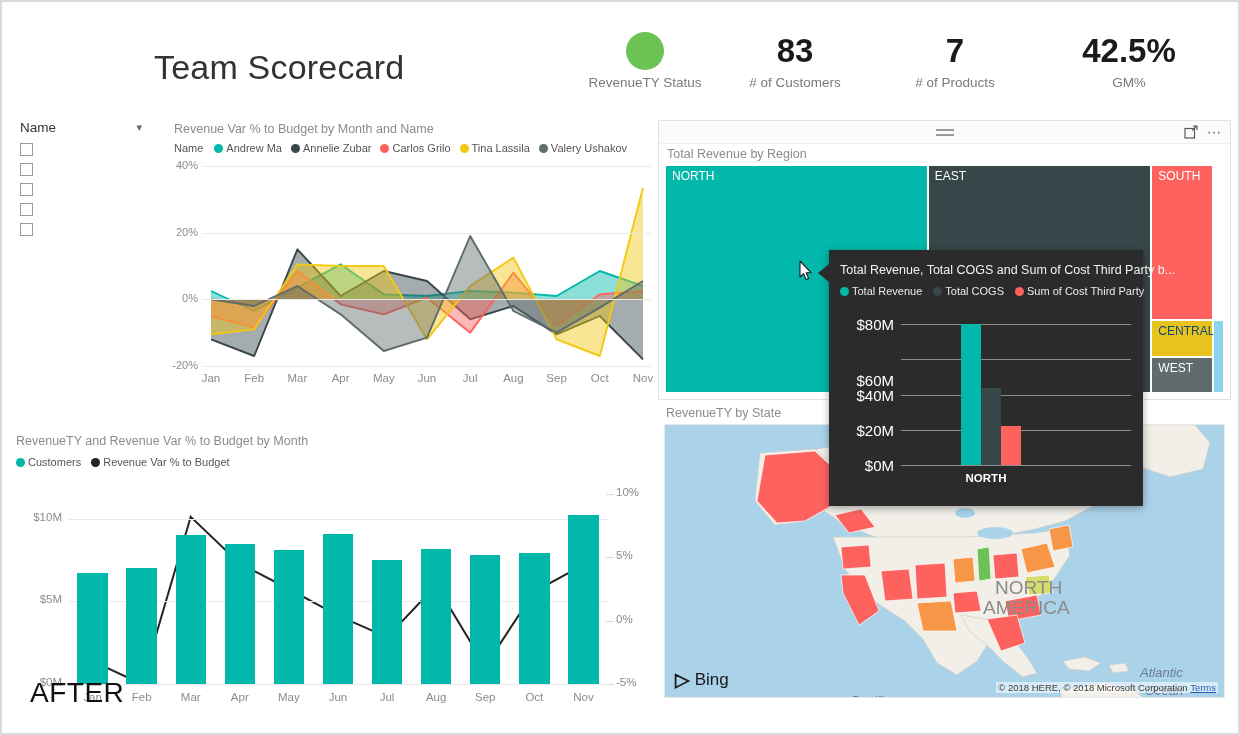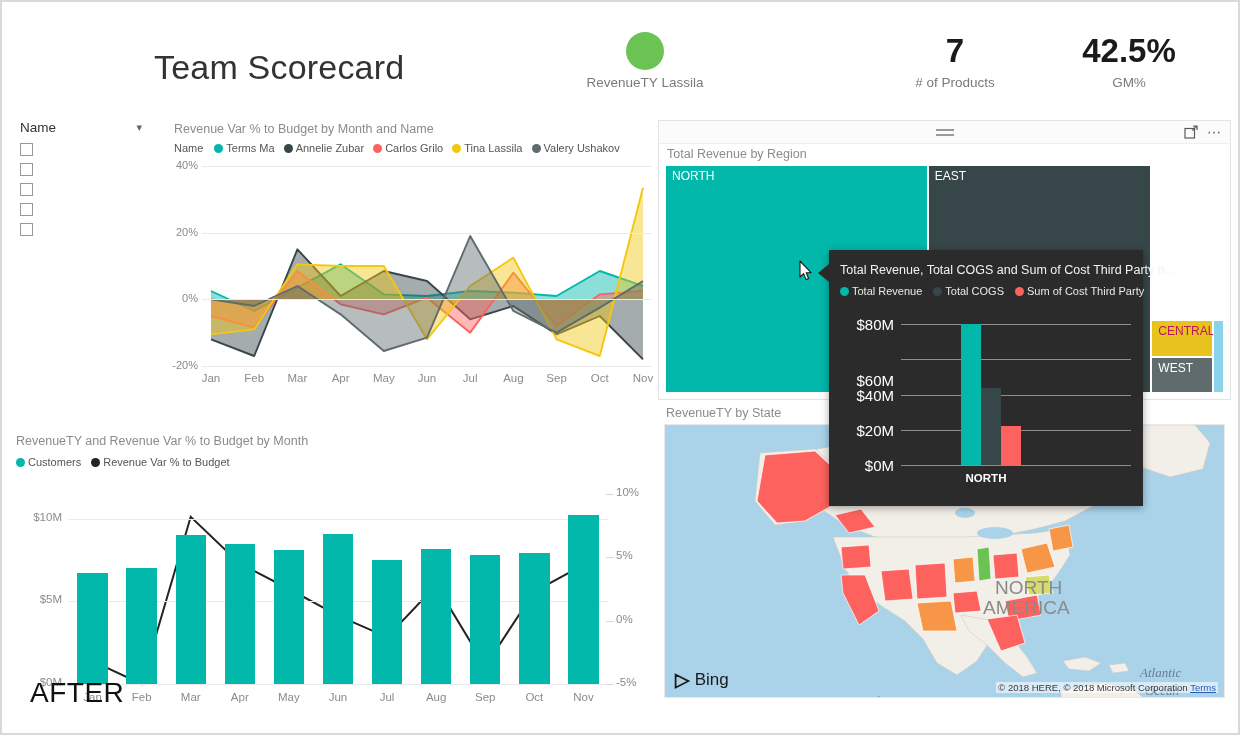--- a/index.html
+++ b/index.html
@@ -76,21 +76,21 @@
   #treemap{position:absolute;left:6px;top:44px;right:6px;bottom:6px;}
   .tile{position:absolute;box-sizing:border-box;border:1px solid #ffffff;}
   .tile span{position:absolute;left:6px;top:3px;font-size:12px;color:#ffffff;white-space:nowrap;}
 
   
   #mappanel{position:absolute;left:656px;top:400px;width:573px;height:302px;}
   #map-title{position:absolute;left:8px;top:4px;}
   #map{position:absolute;left:6px;top:22px;width:561px;height:274px;
        background:#AAD3EA;overflow:hidden;border:1px solid #e9e9e9;box-sizing:border-box;}
   #map .landmass{position:absolute;}
-  .maplabel{position:absolute;color:#6b7b95;font-family:Liberation Serif, serif;}
+  .maplabel{position:absolute;color:#6b7b95;font-family:Liberation Sans, sans-serif;}
   #bing{position:absolute;left:10px;bottom:8px;display:flex;align-items:center;gap:5px;color:#1a1a1a;}
   #bing .bglyph{font-size:19px;font-weight:700;line-height:19px;}
   #bing .btext{font-size:17px;font-weight:400;line-height:19px;}
   #mapattr{position:absolute;right:6px;bottom:4px;font-size:9.5px;color:#3a3a3a;background:rgba(255,255,255,.55);padding:0 2px;}
   #mapattr a{color:#2a5db0;}
 
   
   #tooltip{position:absolute;left:827px;top:248px;width:314px;height:256px;
            background:#2b2b2b;box-shadow:0 2px 8px rgba(0,0,0,.35);}
   #tt-beak{position:absolute;left:-11px;top:14px;width:0;height:0;
@@ -115,21 +115,25 @@
 </style>
 </head>
 <body>
 
 <div id="page">
 
   <div id="title">Team Scorecard</div>
 
   <div class="kpi" id="kpi-status">
     <div class="dot"></div>
-    <div class="klab">RevenueTY Lassila</div>
+    <div class="klab">RevenueTY Status</div>
+  </div>
+  <div class="kpi" id="kpi-cust">
+    <div class="kval">83</div>
+    <div class="klab"># of Customers</div>
   </div>
   <div class="kpi" id="kpi-prod">
     <div class="kval">7</div>
     <div class="klab"># of Products</div>
   </div>
   <div class="kpi" id="kpi-gm">
     <div class="kval">42.5%</div>
     <div class="klab">GM%</div>
   </div>
 
@@ -161,21 +165,21 @@
         </div>
       </div>
   </div>
 
   <div id="linechart">
     <div class="vtitle" id="lc-title">Revenue Var % to Budget by Month and Name</div>
     <div id="lc-legend">
       <span class="lgtitle">Name</span>
     <div class="lgitem">
           <span class="lgdot" style="background:#01B8AA"></span>
-          <span class="lgtext">Terms Ma</span>
+          <span class="lgtext">Andrew Ma</span>
         </div>
         <div class="lgitem">
           <span class="lgdot" style="background:#374649"></span>
           <span class="lgtext">Annelie Zubar</span>
         </div>
         <div class="lgitem">
           <span class="lgdot" style="background:#FD625E"></span>
           <span class="lgtext">Carlos Grilo</span>
         </div>
         <div class="lgitem">
@@ -238,22 +242,25 @@
       <div id="rp-more">⋯</div>
     </div>
     <div class="vtitle" id="tm-title">Total Revenue by Region</div>
     <div id="treemap">
         <div class="tile" style="left: 0%; top: 0%; width: 47%; height: 100%; background: rgb(1, 184, 170);">
           <span>NORTH</span>
         </div>
         <div class="tile" style="left: 47%; top: 0%; width: 40%; height: 100%; background: rgb(55, 70, 73);">
           <span>EAST</span>
         </div>
+        <div class="tile" style="left: 87%; top: 0%; width: 11%; height: 68%; background: rgb(253, 98, 94);">
+          <span>SOUTH</span>
+        </div>
         <div class="tile" style="left: 87%; top: 68%; width: 11%; height: 16%; background: rgb(232, 195, 30);">
-          <span style="color: #be185d;">CENTRAL</span>
+          <span style="color: #0c4a6e;">CENTRAL</span>
         </div>
         <div class="tile" style="left: 87%; top: 84%; width: 11%; height: 16%; background: rgb(95, 107, 109); text-align: right;">
           <span>WEST</span>
         </div>
         <div class="tile" style="left: 98%; top: 68%; width: 2%; height: 32%; background: rgb(138, 212, 235);"></div>
       </div>
   </div>
 
   <div id="mappanel">
     <div class="vtitle" id="map-title">RevenueTY by State</div>

